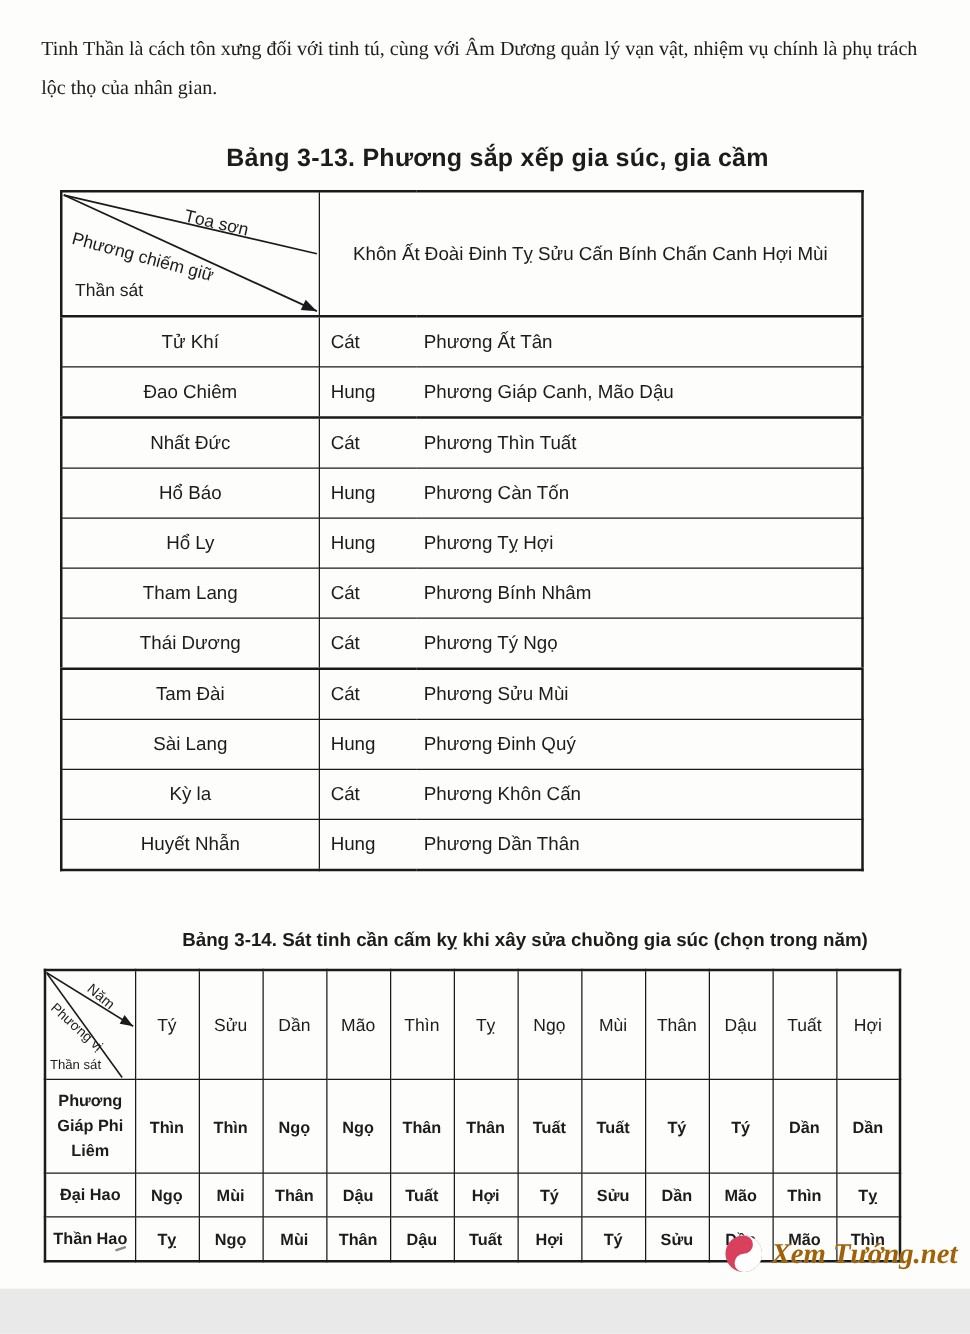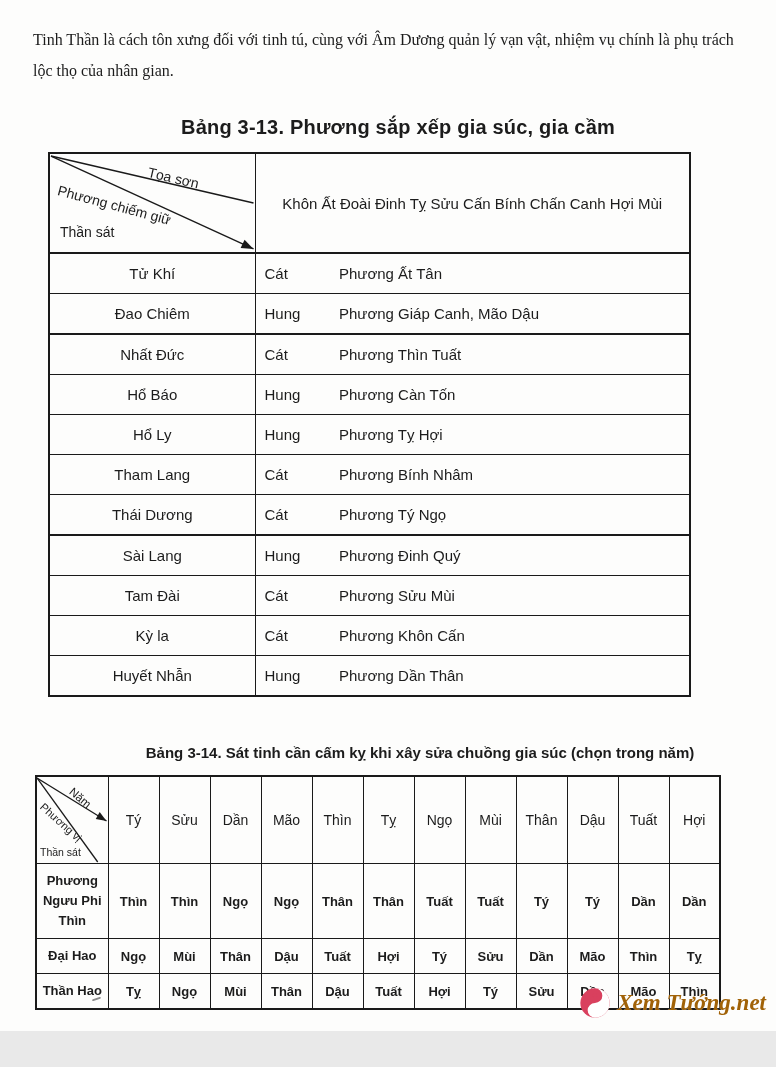--- a/index.html
+++ b/index.html
@@ -173,28 +173,28 @@
           <td class="c1">Tham Lang</td>
           <td class="c2">Cát</td>
           <td class="c3">Phương Bính Nhâm</td>
         </tr>
         <tr>
           <td class="c1">Thái Dương</td>
           <td class="c2">Cát</td>
           <td class="c3">Phương Tý Ngọ</td>
         </tr>
         <tr>
+          <td class="c1">Tam Đài</td>
+          <td class="c2">Cát</td>
+          <td class="c3">Phương Sửu Mùi</td>
+        </tr>
+        <tr>
           <td class="c1">Sài Lang</td>
           <td class="c2">Hung</td>
           <td class="c3">Phương Đinh Quý</td>
-        </tr>
-        <tr>
-          <td class="c1">Tam Đài</td>
-          <td class="c2">Cát</td>
-          <td class="c3">Phương Sửu Mùi</td>
         </tr>
         <tr>
           <td class="c1">Kỳ la</td>
           <td class="c2">Cát</td>
           <td class="c3">Phương Khôn Cấn</td>
         </tr>
         <tr>
           <td class="c1">Huyết Nhẫn</td>
           <td class="c2">Hung</td>
           <td class="c3">Phương Dần Thân</td>
@@ -230,21 +230,21 @@
           <th class="yr">Ngọ</th>
           <th class="yr">Mùi</th>
           <th class="yr">Thân</th>
           <th class="yr">Dậu</th>
           <th class="yr">Tuất</th>
           <th class="yr">Hợi</th>
         </tr>
     </thead>
     <tbody>
         <tr>
-          <td class="rowlabel">Phương Ngưu Phi Thìn</td>
+          <td class="rowlabel">Phương Giáp Phi Liêm</td>
           <td class="val">Thìn</td>
           <td class="val">Thìn</td>
           <td class="val">Ngọ</td>
           <td class="val">Ngọ</td>
           <td class="val">Thân</td>
           <td class="val">Thân</td>
           <td class="val">Tuất</td>
           <td class="val">Tuất</td>
           <td class="val">Tý</td>
           <td class="val">Tý</td>

